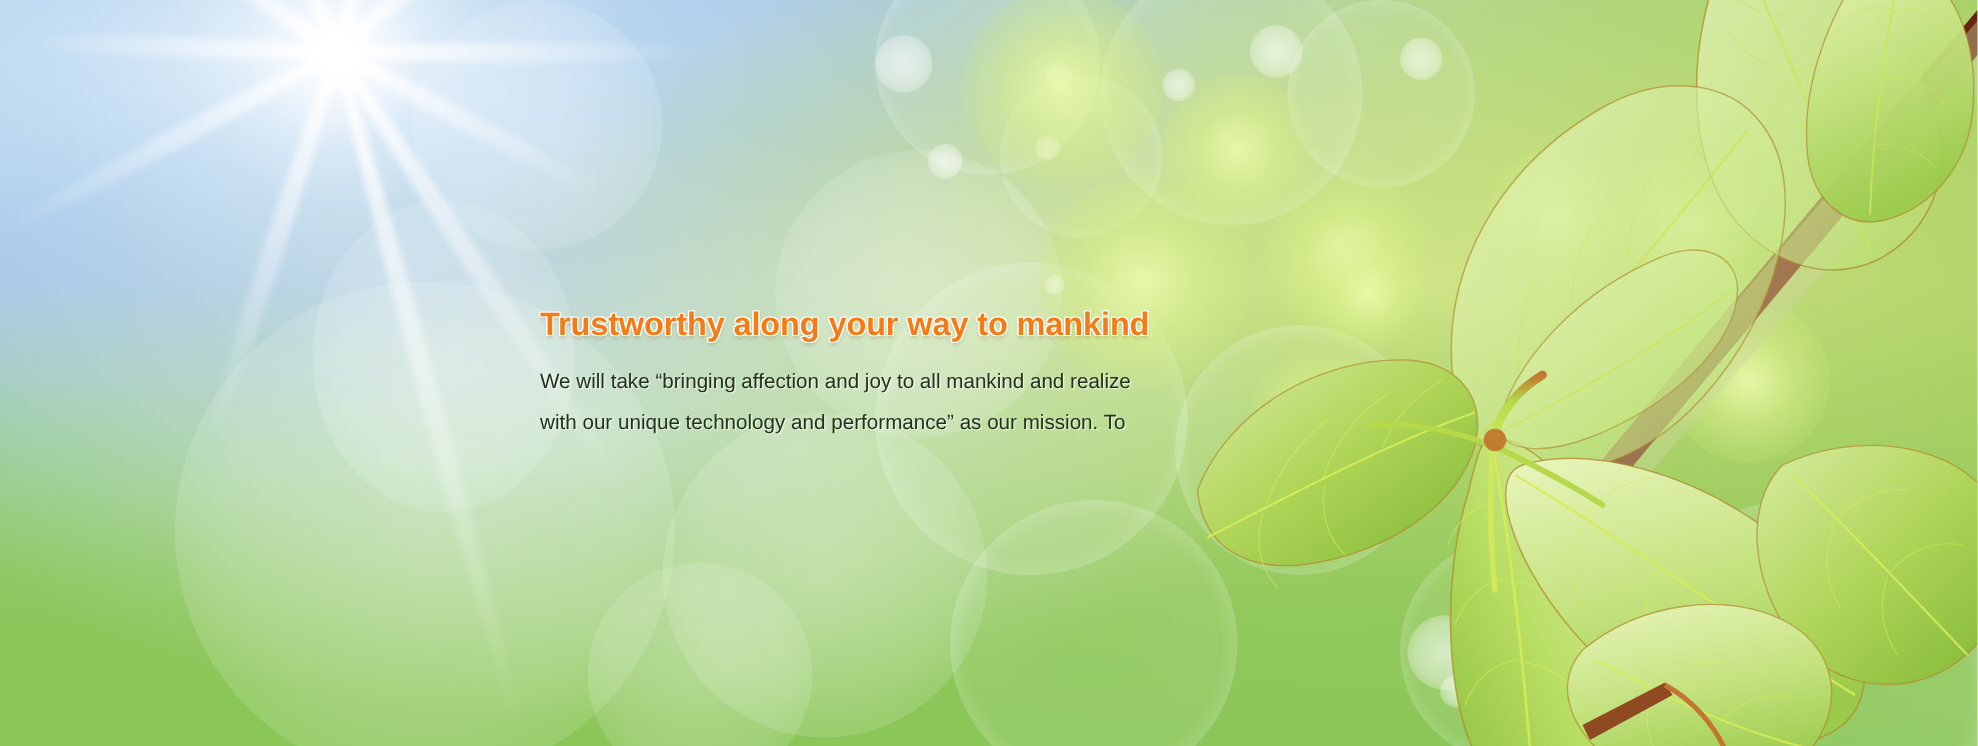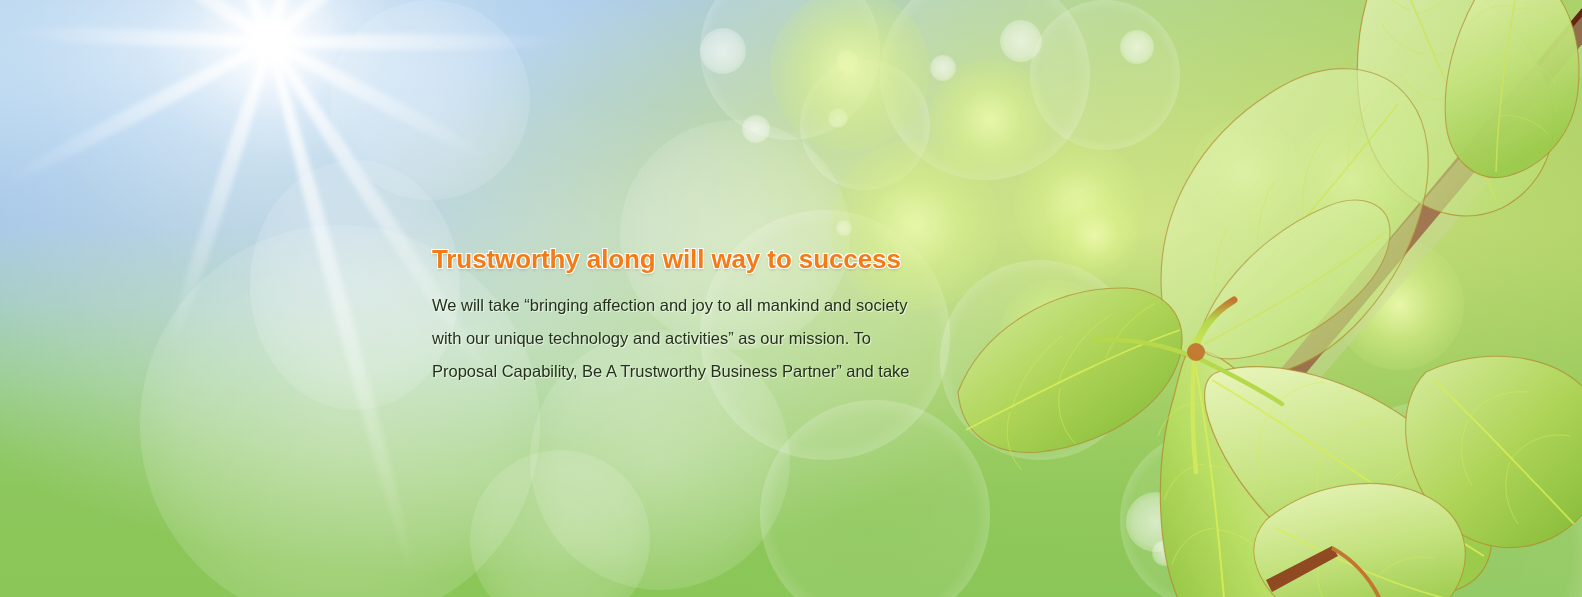--- a/index.html
+++ b/index.html
@@ -341,21 +341,20 @@
       <circle cx="334" cy="352" r="9" fill="#c2762f" opacity=".95"></circle>
     </g>
 
     <g>
       <path d="M404 580 L470 546 L476 556 L410 592 Z" fill="#8a3a18" opacity=".9"></path>
       <path d="M470 548 C492 560 510 580 520 604" stroke="#c2762f" stroke-width="4" fill="none"></path>
     </g>
   </svg>
 
   <div class="copy">
-    <h1 class="headline">Trustworthy along will way to success</h1>
+    <h1 class="headline">Trustworthy along your way to mankind</h1>
     <div class="body-copy">
-      <div class="body-line">We will take “bringing affection and joy to all mankind and society</div>
-      <div class="body-line">with our unique technology and activities” as our mission. To</div>
-      <div class="body-line">Proposal Capability, Be A Trustworthy Business Partner” and take</div>
+      <div class="body-line">We will take “bringing affection and joy to all mankind and realize</div>
+      <div class="body-line">with our unique technology and performance” as our mission. To</div>
     </div>
   </div>
 
 </div>
 
 </body></html>

